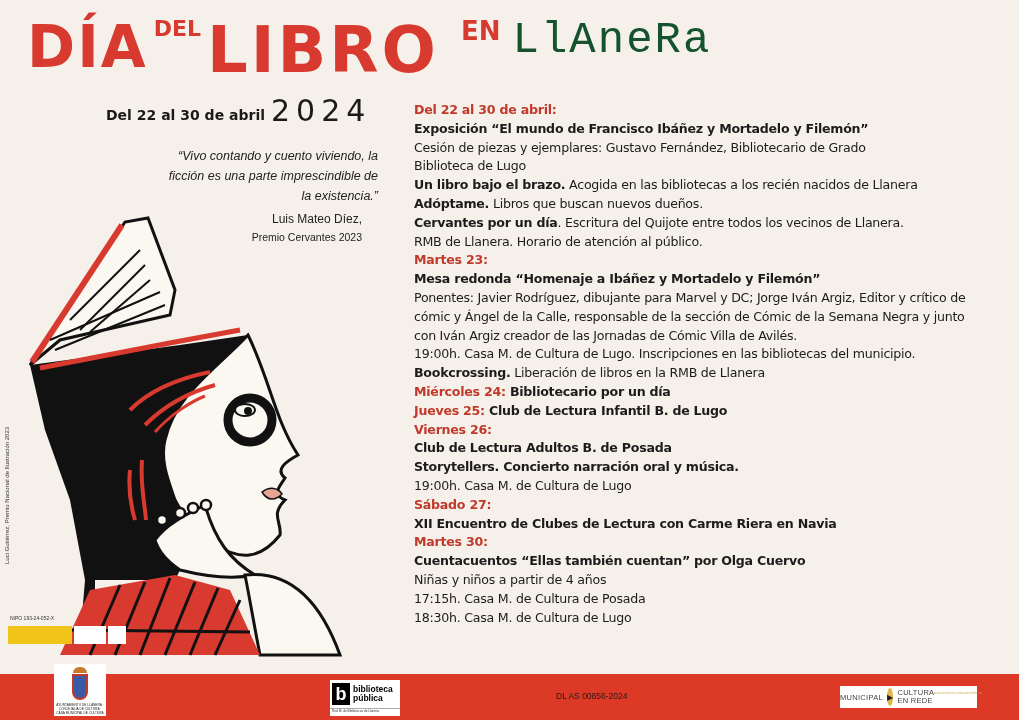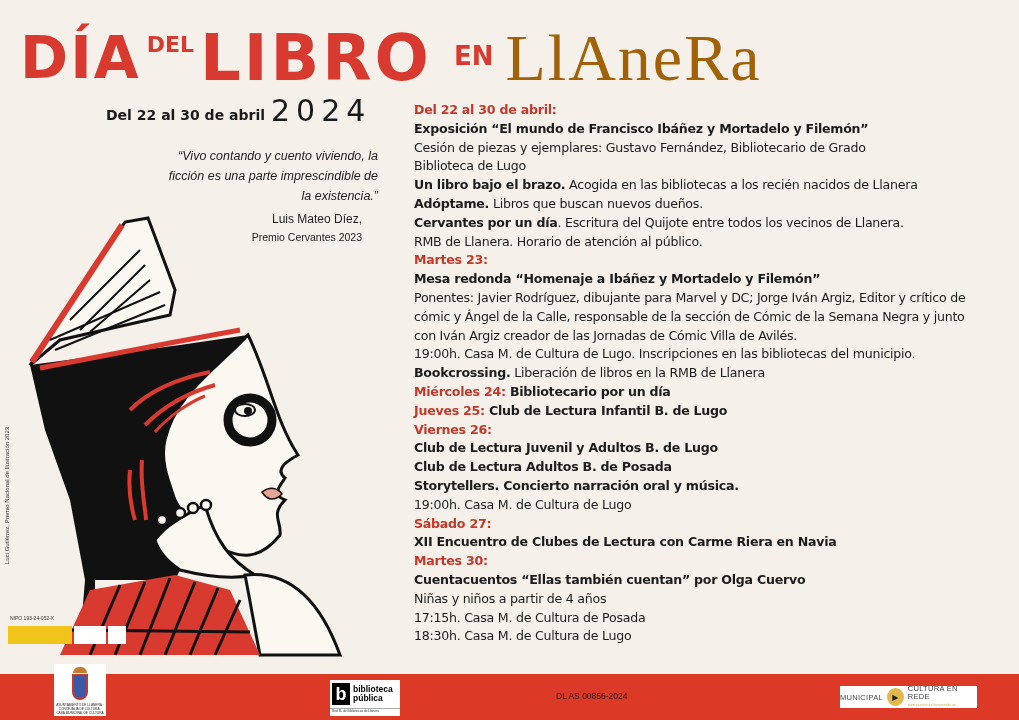--- a/index.html
+++ b/index.html
@@ -4,42 +4,42 @@
   <style>
     * { box-sizing: border-box; margin: 0; padding: 0; }
     html, body { width: 1019px; height: 720px; overflow: hidden; }
     body {
       background: #f5f1ea;
       font-family: "Liberation Sans", "DejaVu Sans", sans-serif;
       position: relative;
       color: #1a1a1a;
     }
     .title-row {
-      position: absolute; left: 20px; top: 18px; height: 80px; width: 760px;
-      display: flex; align-items: center; white-space: nowrap;
+      position: absolute; left: 27px; top: 18px; height: 80px; width: 760px;
+      display: flex; align-items: flex-start; white-space: nowrap;
     }
     .t-dia {
       font-family: "DejaVu Sans", sans-serif; font-weight: bold;
       color: #d93a2f; font-size: 58px; letter-spacing: 2px; line-height: 1;
     }
     .t-del {
       font-family: "DejaVu Sans", sans-serif; font-weight: bold;
       color: #d93a2f; font-size: 22px; margin: 0 6px 26px 6px; line-height: 1;
     }
     .t-libro {
       font-family: "DejaVu Sans", sans-serif; font-weight: bold;
       color: #d93a2f; font-size: 64px; letter-spacing: 3px; line-height: 1;
     }
     .t-en {
       font-family: "DejaVu Sans", sans-serif; font-weight: bold;
       color: #d93a2f; font-size: 26px; margin: 0 12px 4px 22px; line-height: 1;
     }
     .t-llanera {
-      font-family: Liberation Serif, serif;
-      color: #a16207; font-size: 66px; letter-spacing: 2px; line-height: 1;
+      font-family: Liberation Mono, monospace;
+      color: #14532d; font-size: 44px; letter-spacing: 2px; line-height: 1;
     }
     .dates-left {
       position: absolute; left: 106px; top: 96px; display: flex; align-items: flex-end;
     }
     .dates-left .d-txt {
       font-family: "DejaVu Sans", sans-serif; font-weight: bold; font-size: 14px;
       margin-right: 6px; margin-bottom: 3px;
     }
     .dates-left .d-year {
       font-family: "DejaVu Sans", sans-serif; font-size: 30px; letter-spacing: 6px; line-height: 1;
@@ -104,21 +104,21 @@
     .bib-logo .bsub { font-size: 3.2px; color: #333; padding-left: 2px; border-top: 1px solid #aaa; }
     .dl { position: absolute; left: 556px; top: 691px; font-size: 8.5px; color: #2a1a1a; }
     .cultura {
       position: absolute; left: 840px; top: 686px; width: 137px; height: 22px; background: #fff;
       display: flex; align-items: center; font-size: 7.5px; color: #444; letter-spacing: 0.3px;
     }
     .cultura .circle {
       width: 18px; height: 18px; border-radius: 50%; background: #e2b74c; margin: 0 4px;
       display: flex; align-items: center; justify-content: center; font-size: 8px; color: #222;
     }
-    .cultura .right { display: flex; flex-direction: column; line-height: 8px; }
+    .cultura .right { display: flex; flex-direction: row; line-height: 8px; }
     .cultura .sub { font-size: 3px; color: #c8a44a; }
   </style>
 </head>
 <body>
 
 <div class="title-row">
   <span class="t-dia">DÍA</span>
   <span class="t-del">DEL</span>
   <span class="t-libro">LIBRO</span>
   <span class="t-en">EN</span>
@@ -203,21 +203,20 @@
     <div class="line"><span class="red">Martes 23:</span></div>
     <div class="line"><span class="b">Mesa redonda “Homenaje a Ibáñez y Mortadelo y Filemón”</span></div>
     <div class="line"><span>Ponentes: Javier Rodríguez, dibujante para Marvel y DC;  Jorge Iván Argiz, Editor y crítico de</span></div>
     <div class="line"><span>cómic y Ángel de la Calle, responsable de la sección de Cómic de la Semana Negra y  junto</span></div>
     <div class="line"><span>con Iván Argiz creador de las Jornadas de Cómic Villa de Avilés.</span></div>
     <div class="line"><span>19:00h. Casa M. de Cultura de Lugo. Inscripciones en las bibliotecas del municipio.</span></div>
     <div class="line"><span class="b">Bookcrossing.</span><span> Liberación de libros en la RMB de Llanera</span></div>
     <div class="line"><span class="red">Miércoles 24: </span><span class="b">Bibliotecario por un día</span></div>
     <div class="line"><span class="red">Jueves 25: </span><span class="b">Club de Lectura Infantil B. de Lugo</span></div>
     <div class="line"><span class="red">Viernes 26:</span></div>
-    <div class="line"><span class="b">Club de Lectura Juvenil y Adultos B. de Lugo</span></div>
     <div class="line"><span class="b">Club de Lectura Adultos B. de Posada</span></div>
     <div class="line"><span class="b">Storytellers. Concierto narración oral y música.</span></div>
     <div class="line"><span>19:00h. Casa M. de Cultura de Lugo</span></div>
     <div class="line"><span class="red">Sábado 27:</span></div>
     <div class="line"><span class="b">XII Encuentro de Clubes de Lectura con Carme Riera en Navia</span></div>
     <div class="line"><span class="red">Martes 30:</span></div>
     <div class="line"><span class="b">Cuentacuentos “Ellas también cuentan” por Olga Cuervo</span></div>
     <div class="line"><span>Niñas y niños a partir de 4 años</span></div>
     <div class="line"><span>17:15h. Casa M. de Cultura de Posada</span></div>
     <div class="line"><span>18:30h. Casa M. de Cultura de Lugo</span></div>

